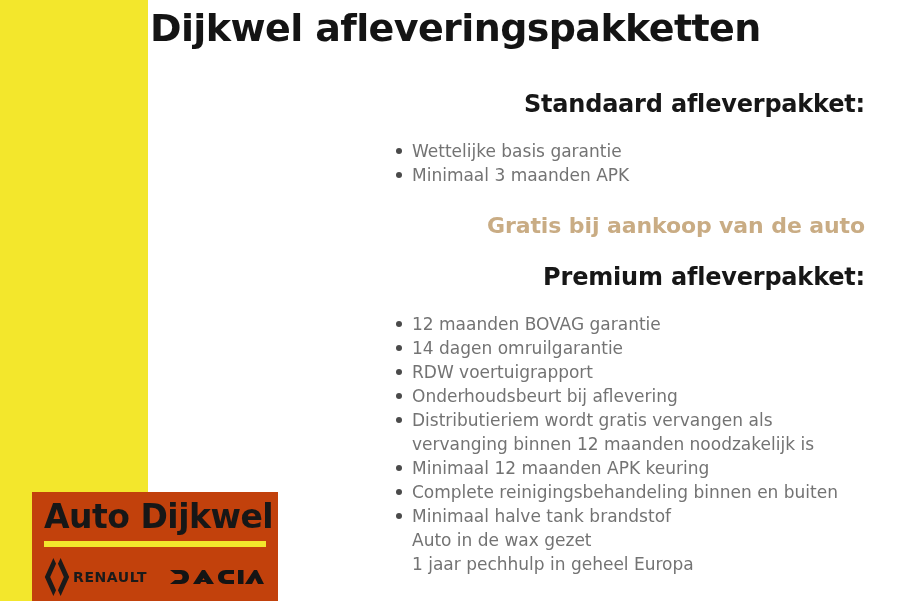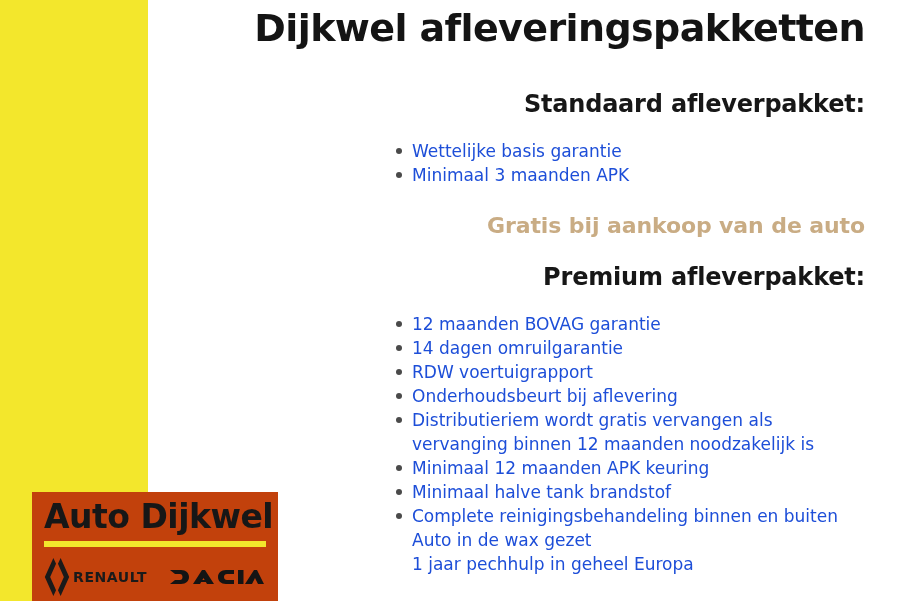--- a/index.html
+++ b/index.html
@@ -103,21 +103,21 @@
     position: absolute;
     left: 150px;
     top: 0;
     width: 752px;
     height: 601px;
     box-sizing: border-box;
     padding: 0 37px 0 0;
   }
 
   .doc-title {
-    text-align: right;
+    text-align: left;
     font-family: "DejaVu Sans", "Liberation Sans", sans-serif;
     font-weight: 700;
     font-size: 38px;
     line-height: 44px;
     letter-spacing: -0.6px;
     color: #141414;
     margin: 6px 0 0 0;
     white-space: nowrap;
   }
 
@@ -149,21 +149,21 @@
     list-style: none;
     margin: 9px 0 0 0;
     padding: 0;
   }
   ul.feature-list li {
     position: relative;
     font-family: "DejaVu Sans", "Liberation Sans", sans-serif;
     font-weight: 400;
     font-size: 17px;
     line-height: 24px;
-    color: #1d4ed8;
+    color: #737373;
     padding-left: 262px;
     margin: 0;
   }
   ul.feature-list li .bullet-dot {
     position: absolute;
     left: 246px;
     top: 9px;
     width: 6px;
     height: 6px;
     border-radius: 50%;
@@ -222,25 +222,25 @@
       <li>
         <span class="bullet-dot"></span>
         <span class="li-text">Distributieriem wordt gratis vervangen als vervanging binnen 12 maanden noodzakelijk is</span>
       </li>
       <li>
         <span class="bullet-dot"></span>
         <span class="li-text">Minimaal 12 maanden APK keuring</span>
       </li>
       <li>
         <span class="bullet-dot"></span>
+        <span class="li-text">Complete reinigingsbehandeling binnen en buiten</span>
+      </li>
+      <li>
+        <span class="bullet-dot"></span>
         <span class="li-text">Minimaal halve tank brandstof</span>
-      </li>
-      <li>
-        <span class="bullet-dot"></span>
-        <span class="li-text">Complete reinigingsbehandeling binnen en buiten</span>
       </li>
       <li class="no-bullet">
 
         <span class="li-text">Auto in de wax gezet</span>
       </li>
       <li>
 
         <span class="li-text">1 jaar pechhulp in geheel Europa</span>
       </li>
     </ul>

